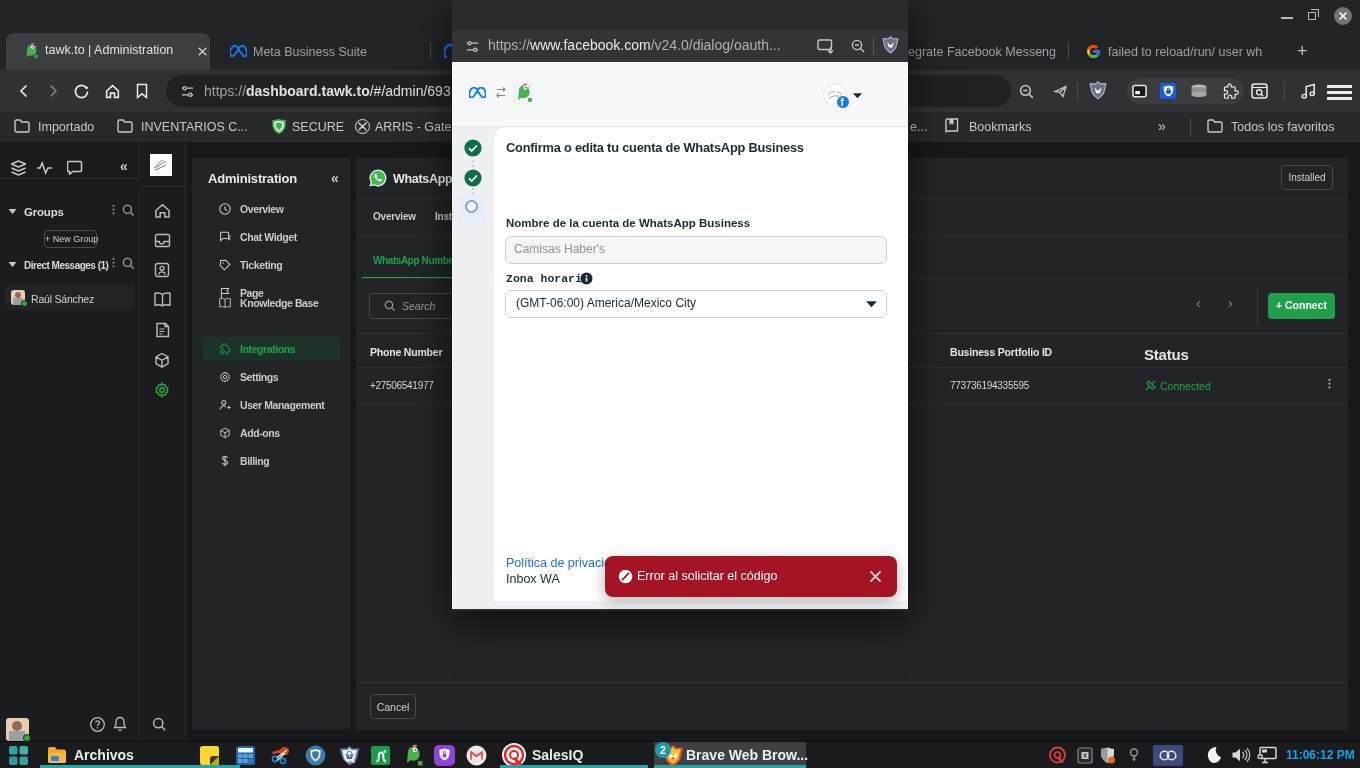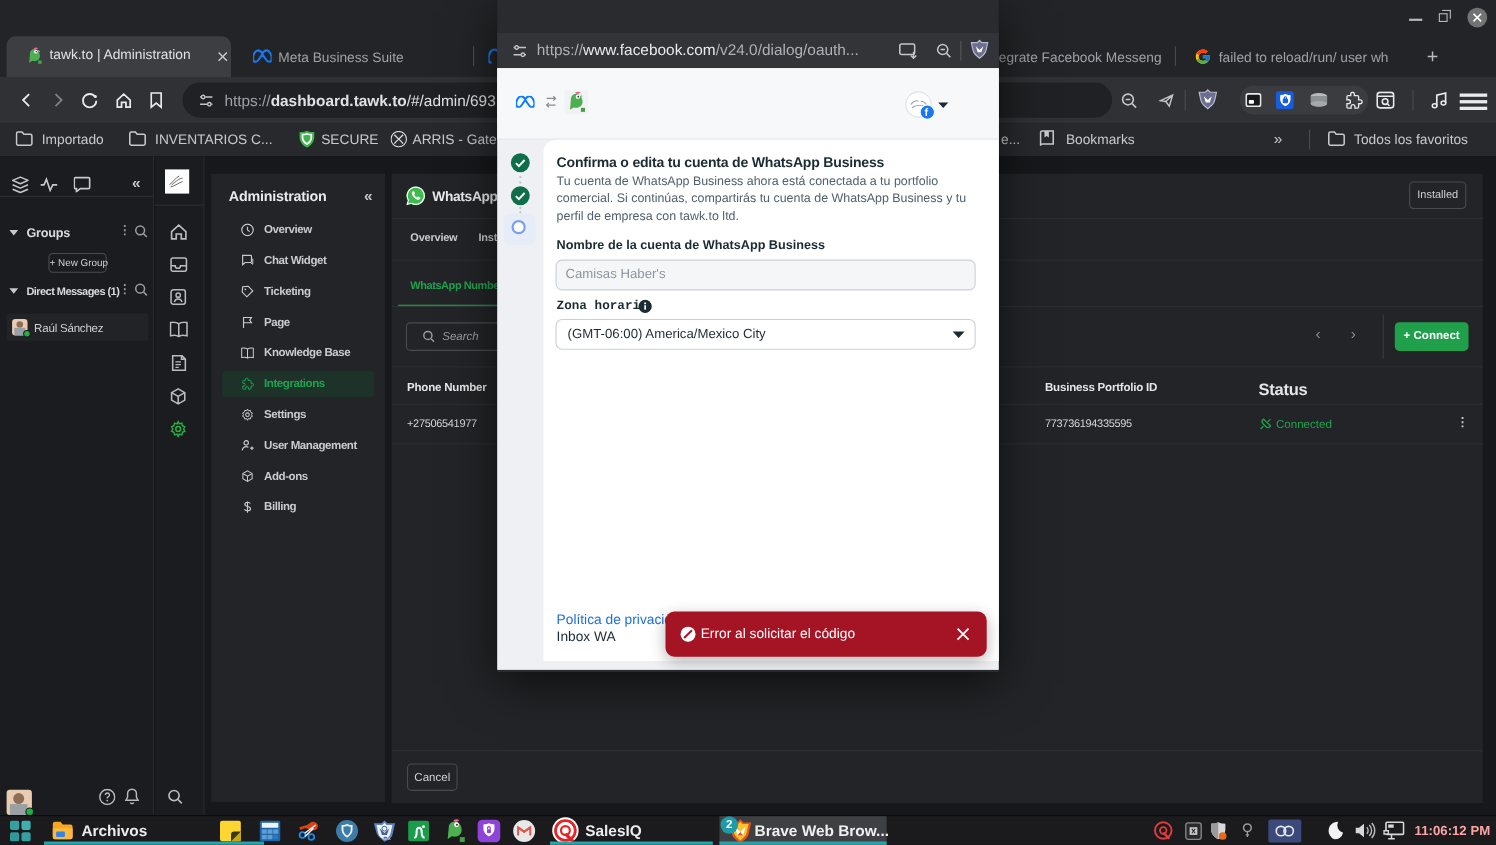--- a/index.html
+++ b/index.html
@@ -293,21 +293,21 @@
             <path d="M2 1.5h9a1 1 0 0 1 1 1v6a1 1 0 0 1-1 1H5L2 12V1.5z" fill="none" stroke="#c9cbce" stroke-width="1.3"></path>
             <path d="M13.5 5v6.5L11 10" fill="none" stroke="#c9cbce" stroke-width="1.1"></path>
           </svg>Chat Widget</div>
       <div class="mitem" style="top:94px;"><svg width="15" height="15" viewBox="0 0 15 15">
             <path d="M8.2 1.5L13.5 6.8 6.8 13.5 1.5 8.2 2 2z" fill="none" stroke="#c9cbce" stroke-width="1.3"></path>
             <circle cx="5" cy="5" r="1" fill="#c9cbce"></circle>
           </svg>Ticketing</div>
       <div class="mitem" style="top:122px;"><svg width="15" height="15" viewBox="0 0 15 15">
             <path d="M3 14V1.5m0 .5h9l-2 3 2 3H3" fill="none" stroke="#c9cbce" stroke-width="1.3"></path>
           </svg>Page</div>
-      <div class="mitem" style="top:150px;text-align:center;"><svg width="16" height="15" viewBox="0 0 17 15">
+      <div class="mitem" style="top:132px;text-align:center;"><svg width="16" height="15" viewBox="0 0 17 15">
             <path d="M8.5 2.5C7 1.2 5 1 3.5 1S1 1.2 1 1.2v12s2-.5 3.8-.5 3.7 1.3 3.7 1.3 1.9-1.3 3.7-1.3 3.8.5 3.8.5v-12S14.5 1 13.5 1 10 1.2 8.5 2.5zm0 0v11.3" fill="none" stroke="#c9cbce" stroke-width="1.3"></path>
           </svg>Knowledge Base</div>
       <div class="abs" style="left:10px;top:179px;width:138px;height:24px;background:#1d332a;border-radius:4px;"></div>
       <div class="mitem grn" style="top:178px;color:#1fa34d;"><svg width="15" height="15" viewBox="0 0 24 24">
             <path d="M20.5 11h-2V7a1.5 1.5 0 0 0-1.5-1.5h-4v-2a2.3 2.3 0 1 0-4.6 0v2H5A1.5 1.5 0 0 0 3.5 7v3.8h2a2.5 2.5 0 1 1 0 5H3.5V20A1.5 1.5 0 0 0 5 21.5h3.8v-2a2.5 2.5 0 1 1 5 0v2H17a1.5 1.5 0 0 0 1.5-1.5v-4h2a2.5 2.5 0 0 0 0-5z" fill="none" stroke="#1fa34d" stroke-width="1.8"></path>
           </svg>Integrations</div>
       <div class="mitem" style="top:206px;"><svg width="15" height="15" viewBox="0 0 16 16">
             <circle cx="8" cy="8" r="2.2" fill="none" stroke="#c9cbce" stroke-width="1.3"></circle>
             <path d="M8 1.2l1 2.1 2.3-.6.6 2.3 2.1 1-1.1 2 1.1 2-2.1 1-.6 2.3-2.3-.6-1 2.1-1-2.1-2.3.6-.6-2.3-2.1-1 1.1-2-1.1-2 2.1-1 .6-2.3 2.3.6z" fill="none" stroke="#c9cbce" stroke-width="1.2"></path>
           </svg>Settings</div>
@@ -432,21 +432,20 @@
     <svg class="abs" style="left:12px;top:169px;" width="18" height="18" viewBox="0 0 18 18">
         <circle cx="9" cy="9" r="8.6" fill="#0e6e49"></circle>
         <path d="M5 9.3l2.7 2.7 5.2-5.5" fill="none" stroke="#fff" stroke-width="1.8"></path>
       </svg>
     <div class="abs" style="left:20px;top:188px;width:2px;height:2px;border-radius:50%;background:#bdc1c6;"></div>
     <div class="abs" style="left:20px;top:192px;width:2px;height:2px;border-radius:50%;background:#bdc1c6;"></div>
     <div class="abs" style="left:6px;top:194px;width:29px;height:29px;border-radius:6px;background:#e7edf8;"></div>
     <div class="abs" style="left:13px;top:200px;width:13px;height:13px;border-radius:50%;border:2.5px solid #7a9ff1;background:#fdfdfe;"></div>
 
     <div class="abs" style="left:54px;top:140px;width:360px;color:#1c2b33;font-size:12.8px;letter-spacing:-0.2px;font-weight:bold;">Confirma o edita tu cuenta de WhatsApp Business</div>
-    <div class="abs" style="left:54px;top:157px;width:382px;color:#52606a;font-size:11.3px;line-height:16px;">Tu cuenta de WhatsApp Business ahora está conectada a tu portfolio<br>comercial. Si continúas, compartirás tu cuenta de WhatsApp Business y tu<br>perfil de empresa con tawk.to ltd.</div>
     <div class="abs" style="left:54px;top:217px;width:360px;color:#1c2b33;font-size:11.5px;font-weight:bold;">Nombre de la cuenta de WhatsApp Business</div>
     <div class="abs" style="left:53px;top:236px;width:382px;height:28px;background:#f5f6f7;border:1px solid #ccd0d5;border-radius:6px;"></div>
     <div class="abs" style="left:62px;top:242px;color:#8d949e;font-size:12px;">Camisas Haber's</div>
     <div class="abs" style="left:54px;top:272px;color:#1c2b33;font-size:11.5px;font-weight:bold;font-family:Liberation Mono, monospace;">Zona horaria</div>
     <svg class="abs" style="left:128px;top:272px;" width="13" height="13" viewBox="0 0 13 13">
         <circle cx="6.5" cy="6.5" r="6" fill="#1c2b33"></circle>
         <rect x="5.7" y="5.5" width="1.6" height="4" fill="#fff"></rect>
         <rect x="5.7" y="3" width="1.6" height="1.6" fill="#fff"></rect>
       </svg>
     <div class="abs" style="left:53px;top:290px;width:382px;height:28px;background:#fff;border:1px solid #ccd0d5;border-radius:6px;"></div>
@@ -595,16 +594,16 @@
     <svg class="tray" style="left:1231px;top:5px;" width="20" height="16" viewBox="0 0 20 16">
         <path d="M1.5 5.5h3L9 1.8v12.4L4.5 10.5h-3z" fill="#d8d8da"></path>
         <path d="M11.5 5a4.2 4.2 0 0 1 0 6M13.8 3a7 7 0 0 1 0 10M16 1.2a9.8 9.8 0 0 1 0 13.6" fill="none" stroke="#b8b8ba" stroke-width="1.3"></path>
       </svg>
     <svg class="tray" style="left:1257px;top:4px;" width="20" height="18" viewBox="0 0 20 18">
         <rect x="3" y="1.5" width="16" height="11" rx="1" fill="none" stroke="#d8d8da" stroke-width="1.5"></rect>
         <rect x="5" y="3.5" width="5" height="3" fill="#d8d8da"></rect>
         <path d="M11 16.5h-6m3 0v-4" stroke="#d8d8da" stroke-width="1.4"></path>
         <path d="M1.2 9.2h4v3h-4z" fill="#1b1b1d" stroke="#d8d8da" stroke-width="1.2"></path>
       </svg>
-    <div class="abs" style="left:1286px;top:6px;color:#fca5a5;font-size:12px;font-weight:bold;">11:06:12 PM</div>
+    <div class="abs" style="left:1286px;top:6px;color:#0ea5e9;font-size:12px;font-weight:bold;">11:06:12 PM</div>
   </div>
 
 </div>
 
 </body></html>

